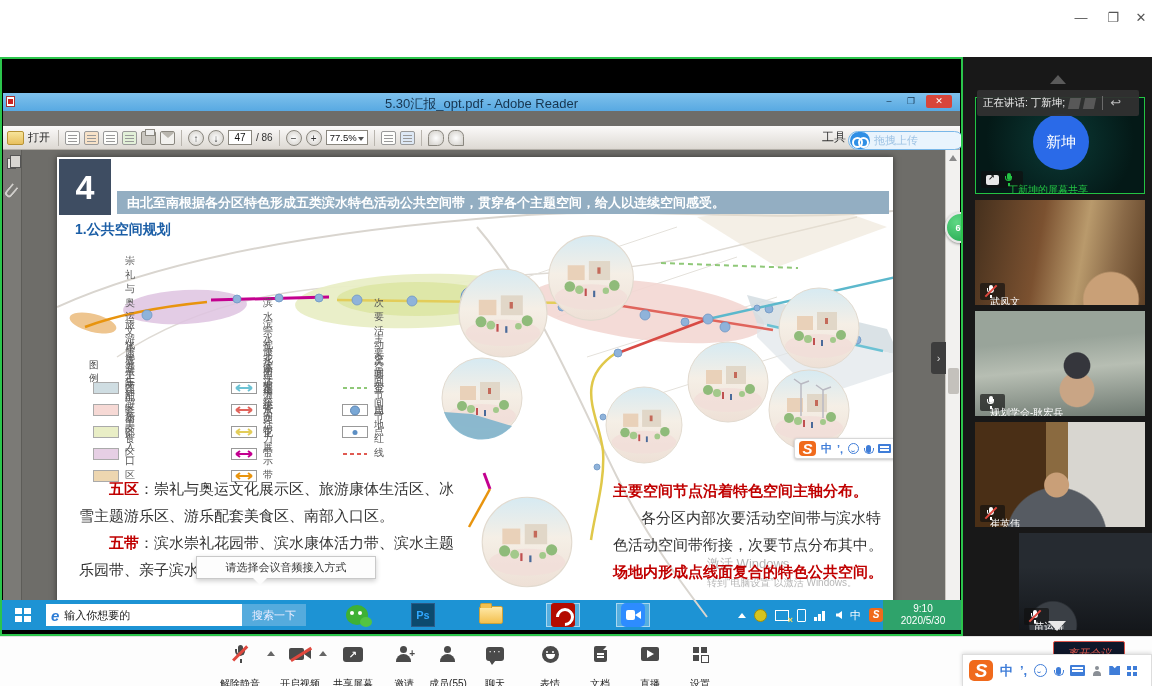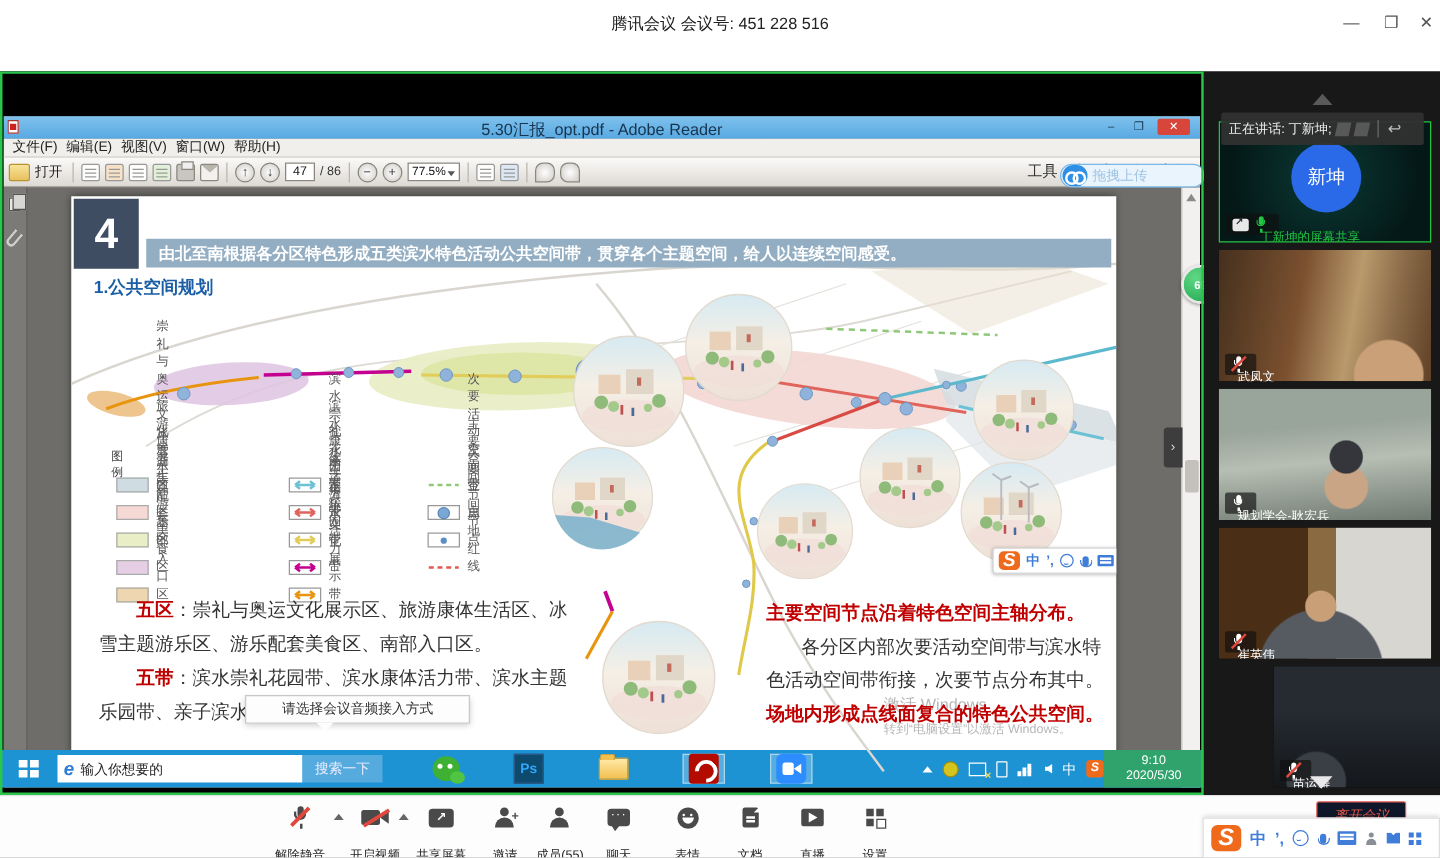--- a/index.html
+++ b/index.html
@@ -225,38 +225,36 @@
   .sogou-main .sg-zh,.sogou-main .sg-dot{font-size:13px;}
   .sogou-main .sg-smile{width:13px;height:13px;}
   .sogou-main .sg-kbd{width:15px;height:11px;}
 </style>
 </head>
 <body>
 
 <div class="screen">
 
   <div class="app-titlebar">
-    <div class="app-title">腾讯会议 会议号: 451 228 516</div>
     <div class="winbtn" style="left:1068px">—</div>
     <div class="winbtn" style="left:1100px">❐</div>
     <div class="winbtn" style="left:1128px">✕</div>
   </div>
 
 
   <div class="share">
 
     <div class="adobe">
       <div class="ad-titlebar">
         <div class="ad-pdficon"></div>
         <div class="ad-title">5.30汇报_opt.pdf - Adobe Reader</div>
         <div class="ad-btn" style="right:62px;width:18px">–</div>
         <div class="ad-btn" style="right:40px;width:18px">❐</div>
         <div class="ad-btn ad-close" style="right:8px">✕</div>
       </div>
-      <div class="ad-menubar" id="adobe-menus"><span>文件(F)</span><span>编辑(E)</span><span>视图(V)</span><span>窗口(W)</span><span>帮助(H)</span></div>
       <div class="ad-toolbar">
         <div class="tb-ico tb-folder"></div>
         <span class="tb-open-label">打开</span>
         <div class="tb-sep"></div>
         <div class="tb-ico tb-page"></div>
         <div class="tb-ico tb-page" style="background:#f7e2c8"></div>
         <div class="tb-ico tb-page"></div>
         <div class="tb-ico tb-page" style="background:#e2f0d8"></div>
         <div class="tb-ico tb-print"></div>
         <div class="tb-ico tb-mail"></div>

